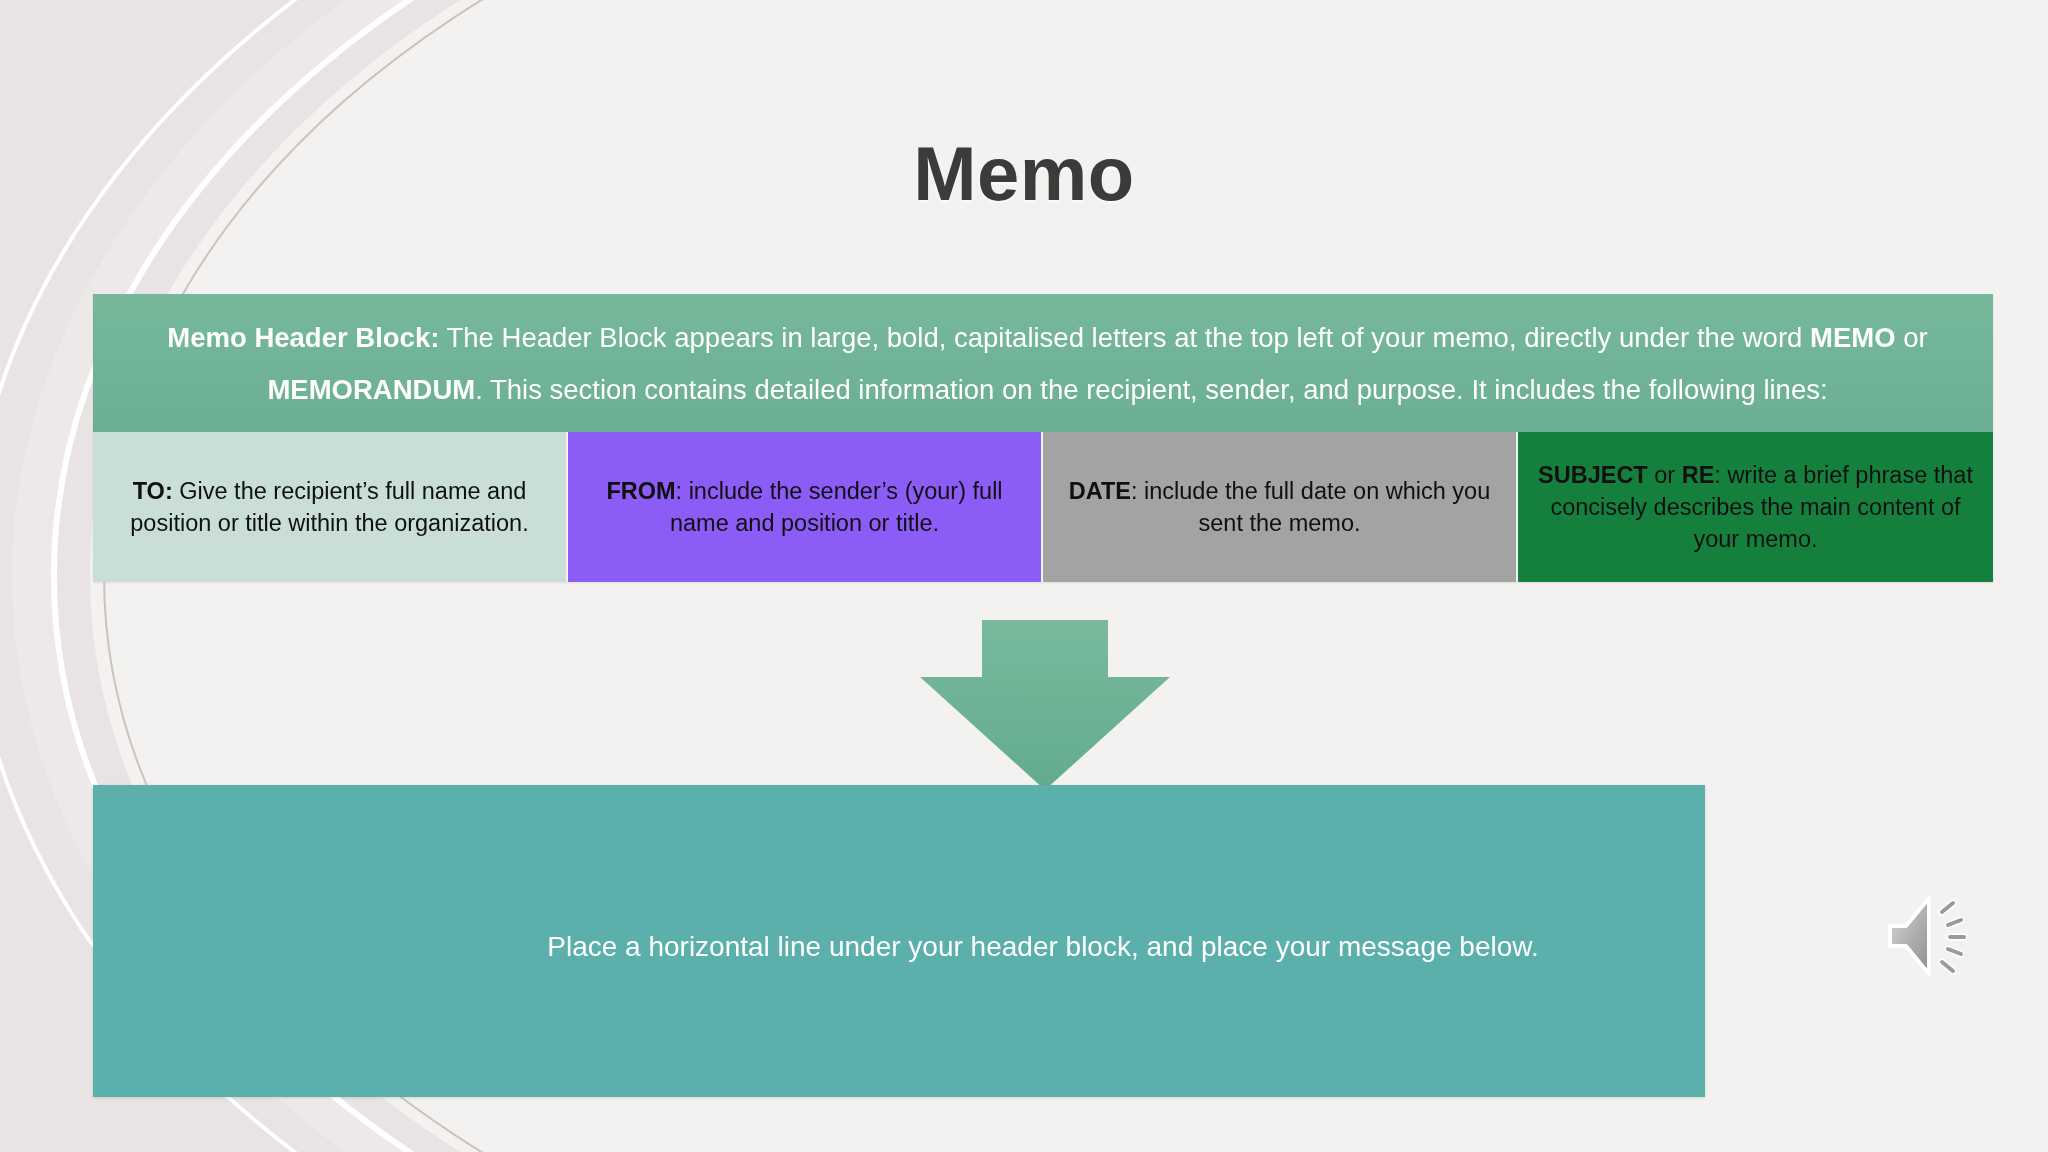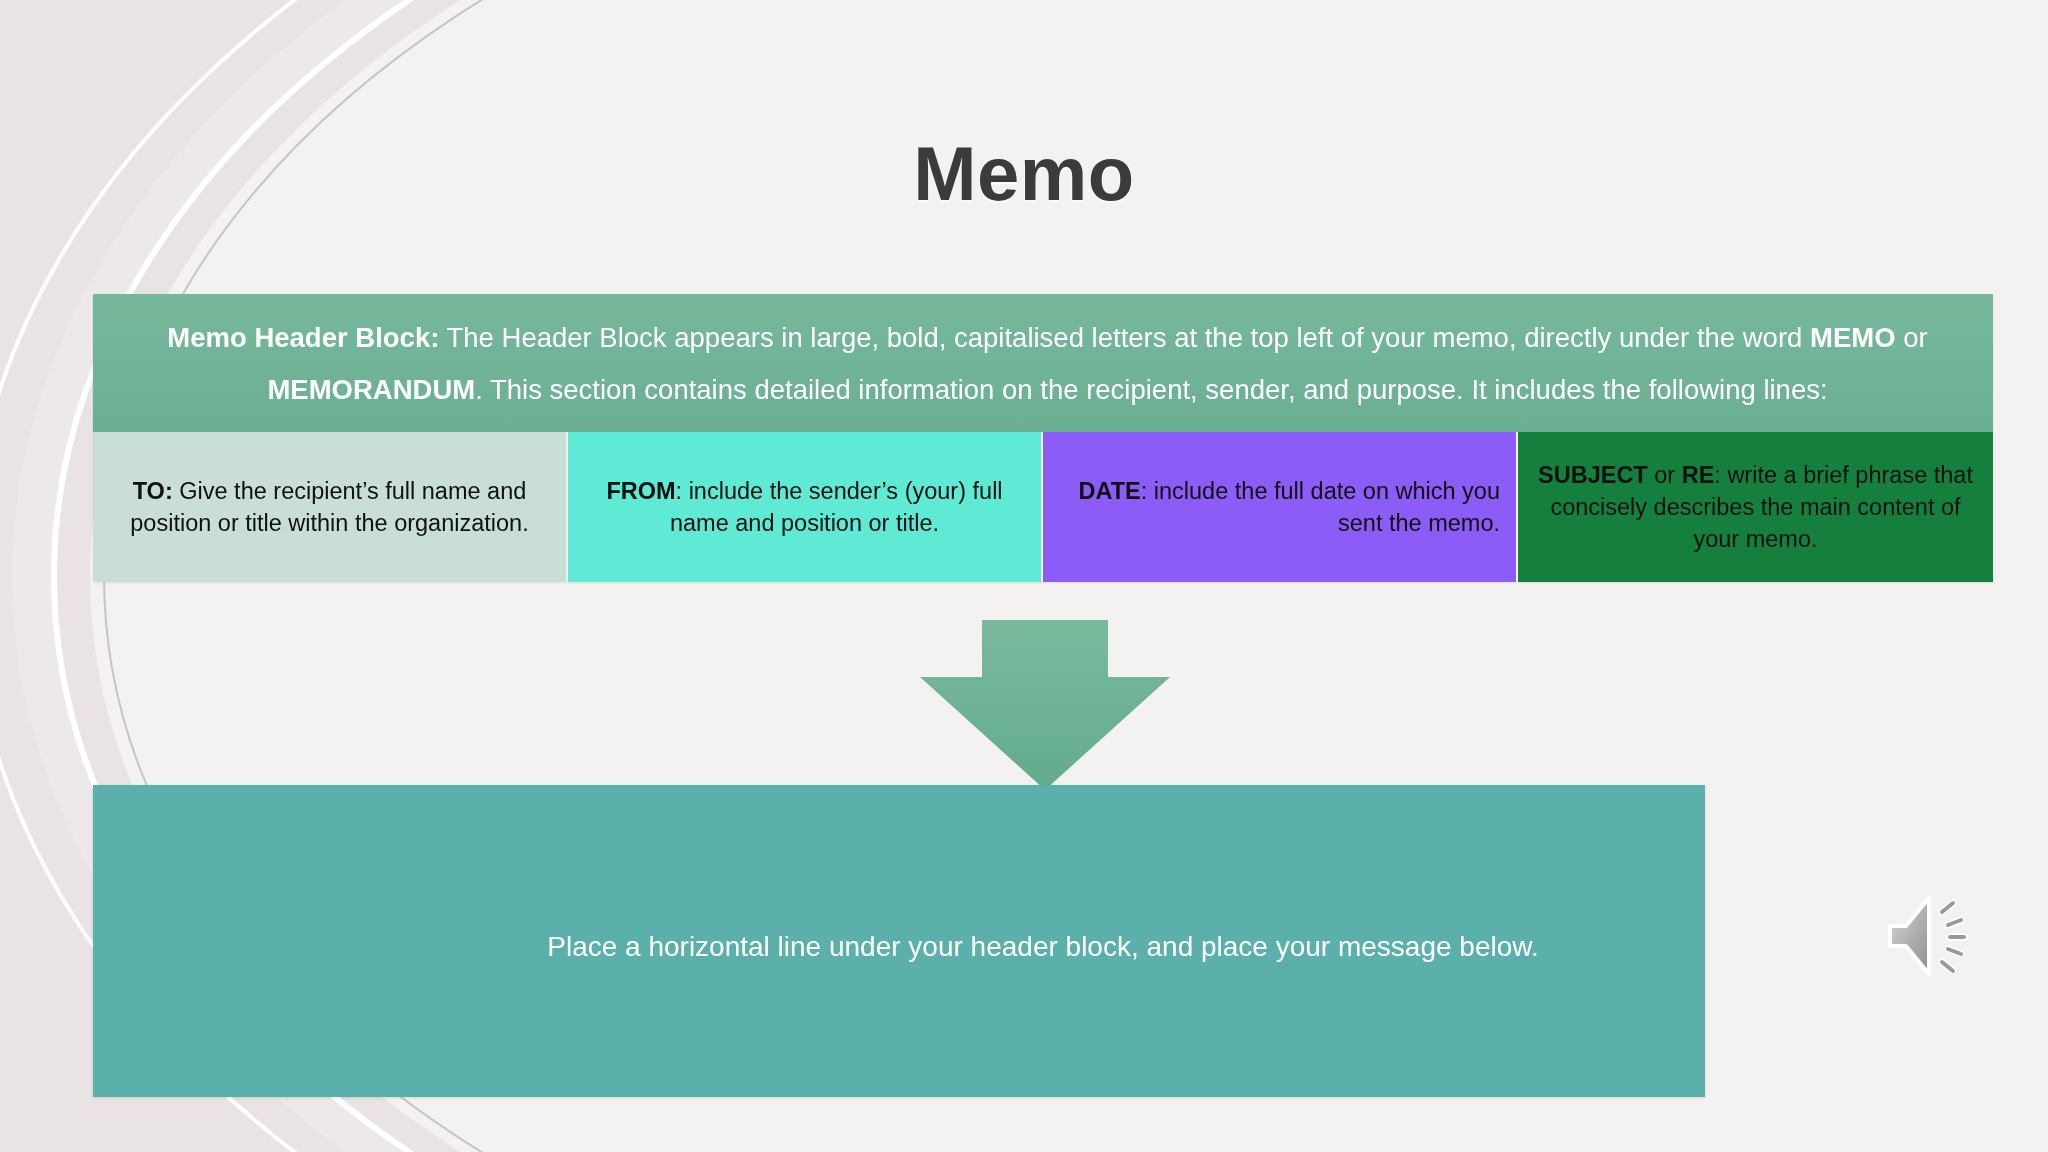--- a/index.html
+++ b/index.html
@@ -77,22 +77,22 @@
     text-align: center;
     font-size: 23.5px;
     line-height: 32px;
     color: #101010;
     padding: 6px 16px;
     border-right: 2px solid #F2F2EF;
   }
   .cell:last-child { border-right: none; }
   .cell b { font-weight: bold; }
   .cell-to      { background: #C9DED7; }
-  .cell-from    { background: #5eead4; }
-  .cell-date    { background: #8b5cf6; text-align: right; }
+  .cell-from    { background: #8b5cf6; }
+  .cell-date    { background: #a3a3a3; }
   .cell-subject { background: #15803d; }
 
   
   #arrow-wrap {
     position: absolute;
     left: 920px;
     top: 620px;
     width: 250px;
     height: 170px;
   }

